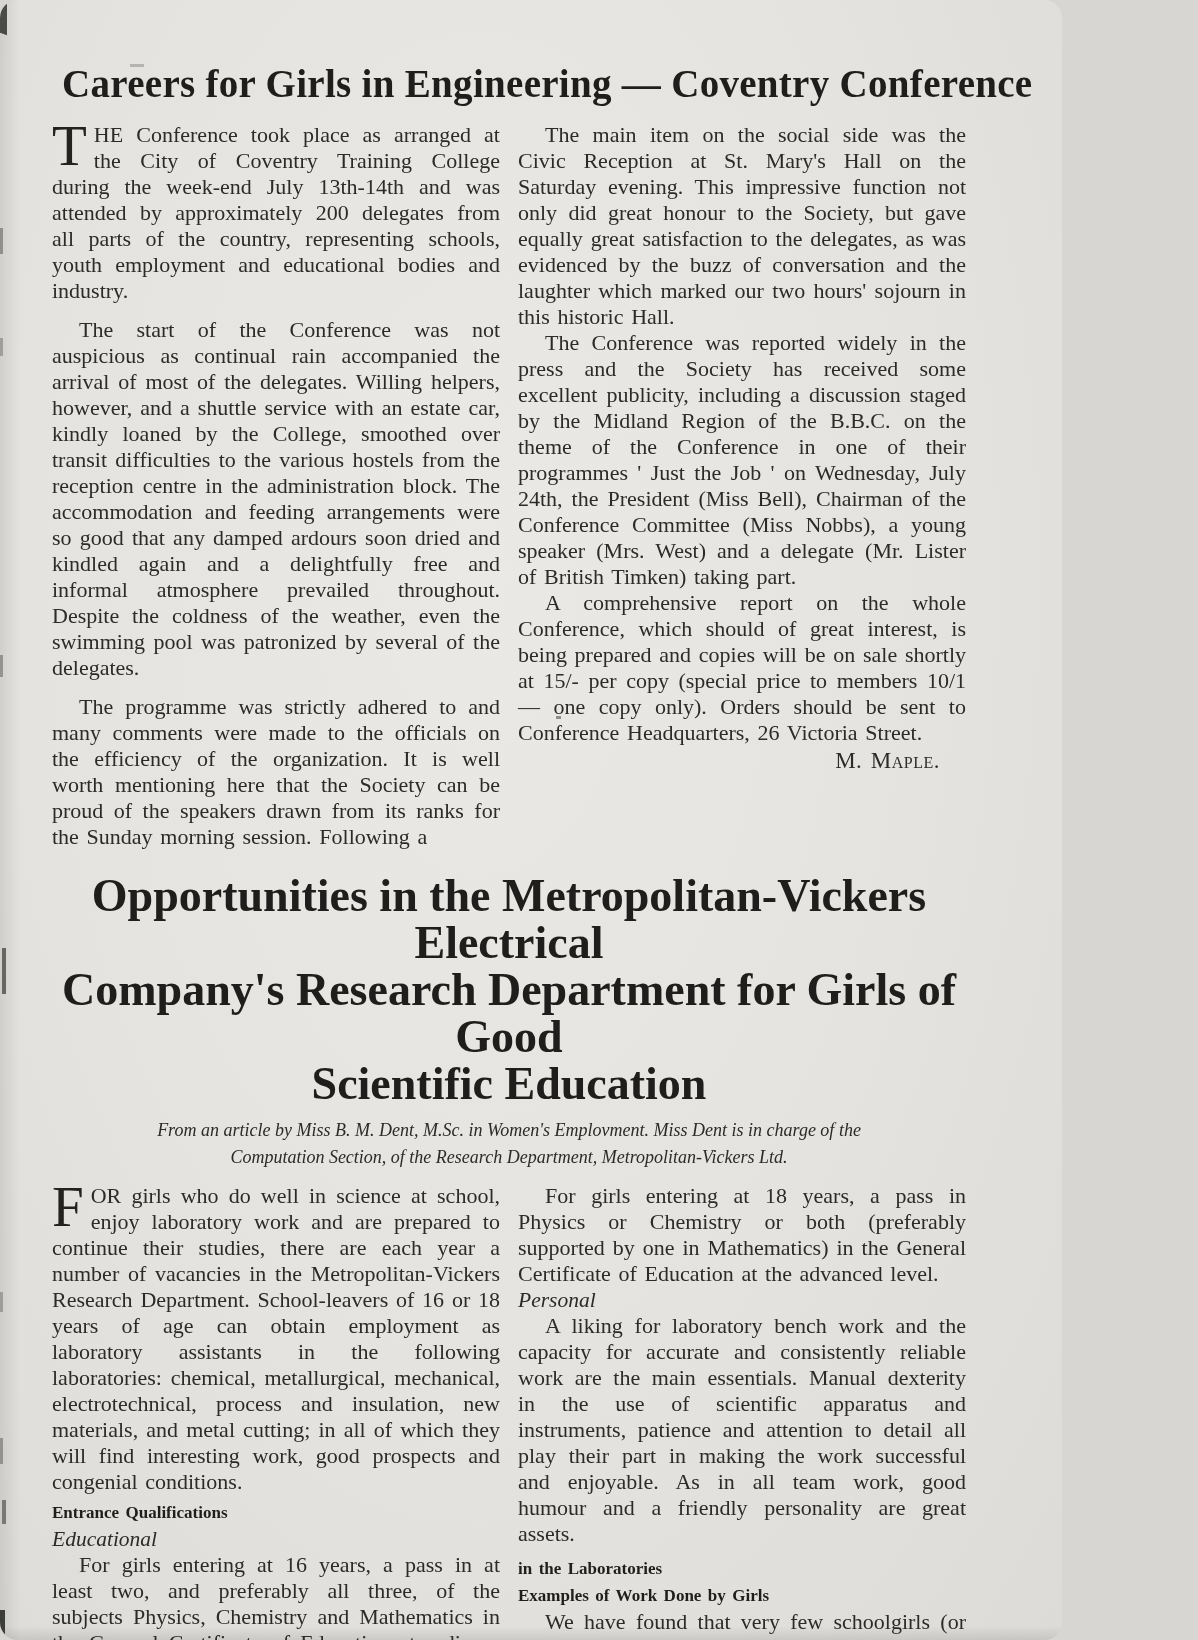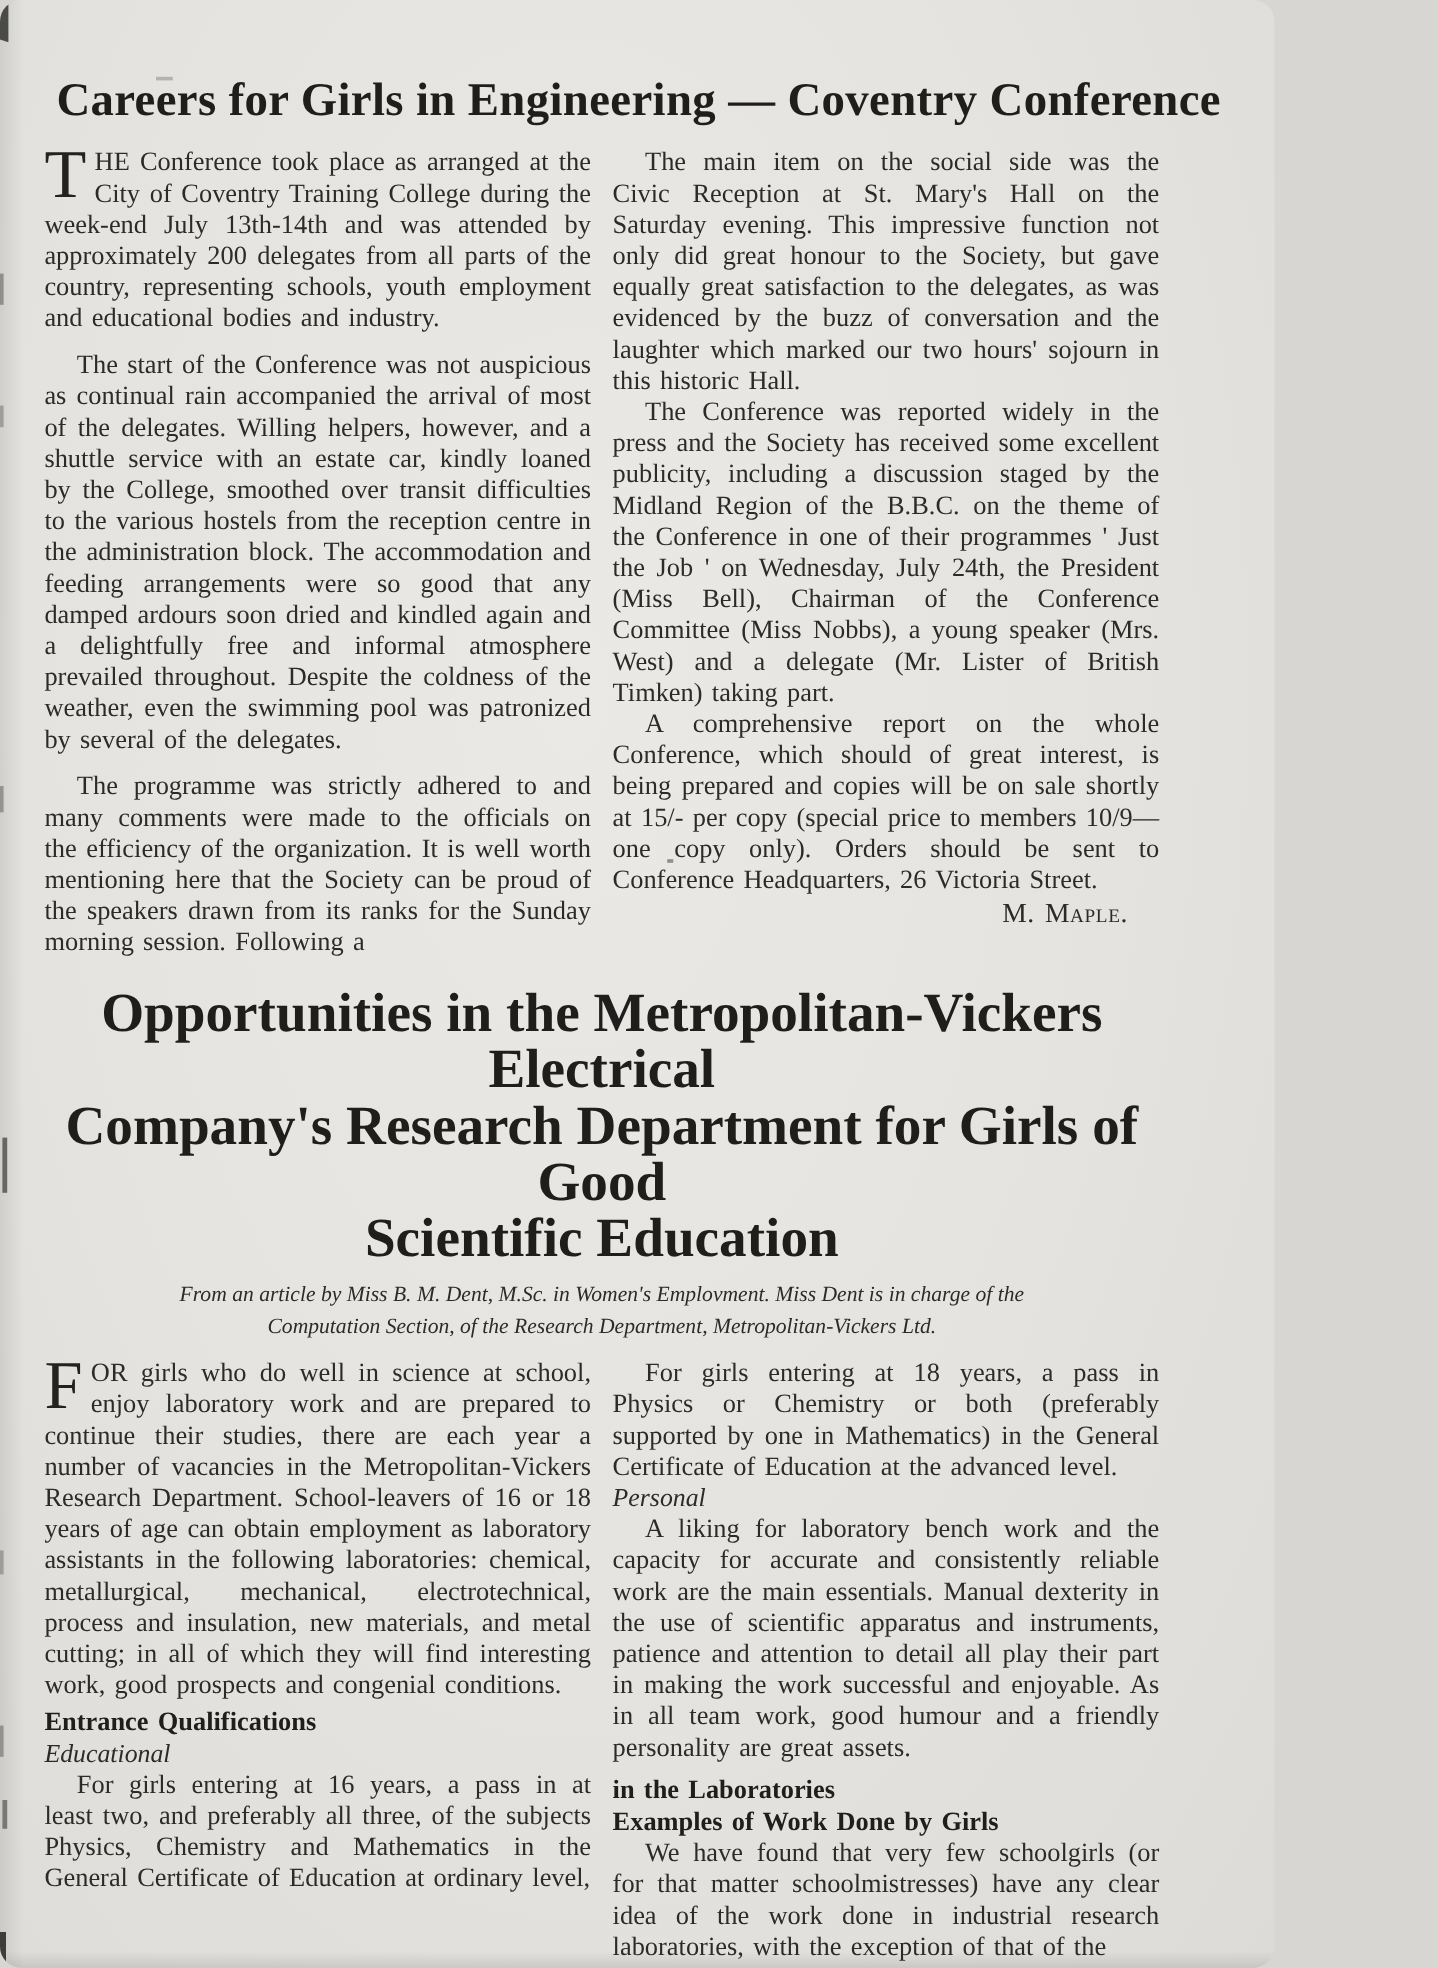--- a/index.html
+++ b/index.html
@@ -2,21 +2,21 @@
 <html lang="en"><head>
 <meta charset="utf-8">
 <style>
   html, body { margin: 0; padding: 0; background: #d7d6d3; }
   .sheet {
     position: relative;
     width: 1062px;
     height: 1640px;
     margin: 0;
     box-sizing: border-box;
-    padding: 62px 96px 0 37px;
+    padding: 62px 96px 0 52px;
     background: radial-gradient(ellipse at 45% 35%, #eae9e6 0%, #e4e3e0 55%, #dcdbd8 100%);
     font-family: "Liberation Serif", serif;
     color: #2c2b29;
     overflow: hidden;
     border-radius: 18px;
   }
   .sheet::before {
     content: "";
     position: absolute; left: 0; top: 0; bottom: 0; width: 20px;
     background: linear-gradient(to right, rgba(40,40,38,0.10), rgba(40,40,38,0));
@@ -72,21 +72,21 @@
     margin: 22px 0 10px 0;
   }
   .byline {
     text-align: center;
     font-style: italic;
     font-size: 18px;
     line-height: 27px;
     margin: 0 0 12px 0;
   }
   .h3 {
-    font-size: 22px;
+    font-size: 17px;
     line-height: 27px;
     font-weight: 700;
     color: #1f1e1c;
     margin: 4px 0 0 0;
     text-align: left;
     text-indent: 0;
   }
   .subhead {
     font-style: italic;
     font-size: 21.5px;
@@ -123,21 +123,21 @@
     <h1 class="title1">Careers for Girls in Engineering — Coventry Conference</h1>
     <div class="cols">
       <div class="col">
         <p class="jp"><span class="dropcap">T</span><span>HE Conference took place as arranged at the City of Coventry Training College during the week-end July 13th-14th and was attended by approximately 200 delegates from all parts of the country, representing schools, youth employment and educational bodies and industry.</span></p>
         <p class="jp gap">The start of the Conference was not auspicious as continual rain accompanied the arrival of most of the delegates. Willing helpers, however, and a shuttle service with an estate car, kindly loaned by the College, smoothed over transit difficulties to the various hostels from the reception centre in the administration block. The accommodation and feeding arrangements were so good that any damped ardours soon dried and kindled again and a delightfully free and informal atmosphere prevailed throughout. Despite the coldness of the weather, even the swimming pool was patronized by several of the delegates.</p>
         <p class="jp gap">The programme was strictly adhered to and many comments were made to the officials on the efficiency of the organization. It is well worth mentioning here that the Society can be proud of the speakers drawn from its ranks for the Sunday morning session. Following a</p>
       </div>
       <div class="col">
         <p class="jp ind">The main item on the social side was the Civic Reception at St. Mary's Hall on the Saturday evening. This impressive function not only did great honour to the Society, but gave equally great satisfaction to the delegates, as was evidenced by the buzz of conversation and the laughter which marked our two hours' sojourn in this historic Hall.</p>
         <p class="jp ind">The Conference was reported widely in the press and the Society has received some excellent publicity, including a discussion staged by the Midland Region of the B.B.C. on the theme of the Conference in one of their programmes ' Just the Job ' on Wednesday, July 24th, the President (Miss Bell), Chairman of the Conference Committee (Miss Nobbs), a young speaker (Mrs. West) and a delegate (Mr. Lister of British Timken) taking part.</p>
-        <p class="jp ind">A comprehensive report on the whole Conference, which should of great interest, is being prepared and copies will be on sale shortly at 15/- per copy (special price to members 10/9— one copy only). Orders should be sent to Conference Headquarters, 26 Victoria Street.</p>
+        <p class="jp ind">A comprehensive report on the whole Conference, which should of great interest, is being prepared and copies will be on sale shortly at 15/- per copy (special price to members 10/1— one copy only). Orders should be sent to Conference Headquarters, 26 Victoria Street.</p>
         <p class="sig">M. Maple.</p>
       </div>
     </div>
   </section>
 
   <section>
     <div class="title2">
       <div>Opportunities in the Metropolitan-Vickers Electrical</div>
       <div>Company's Research Department for Girls of Good</div>
       <div>Scientific Education</div>

